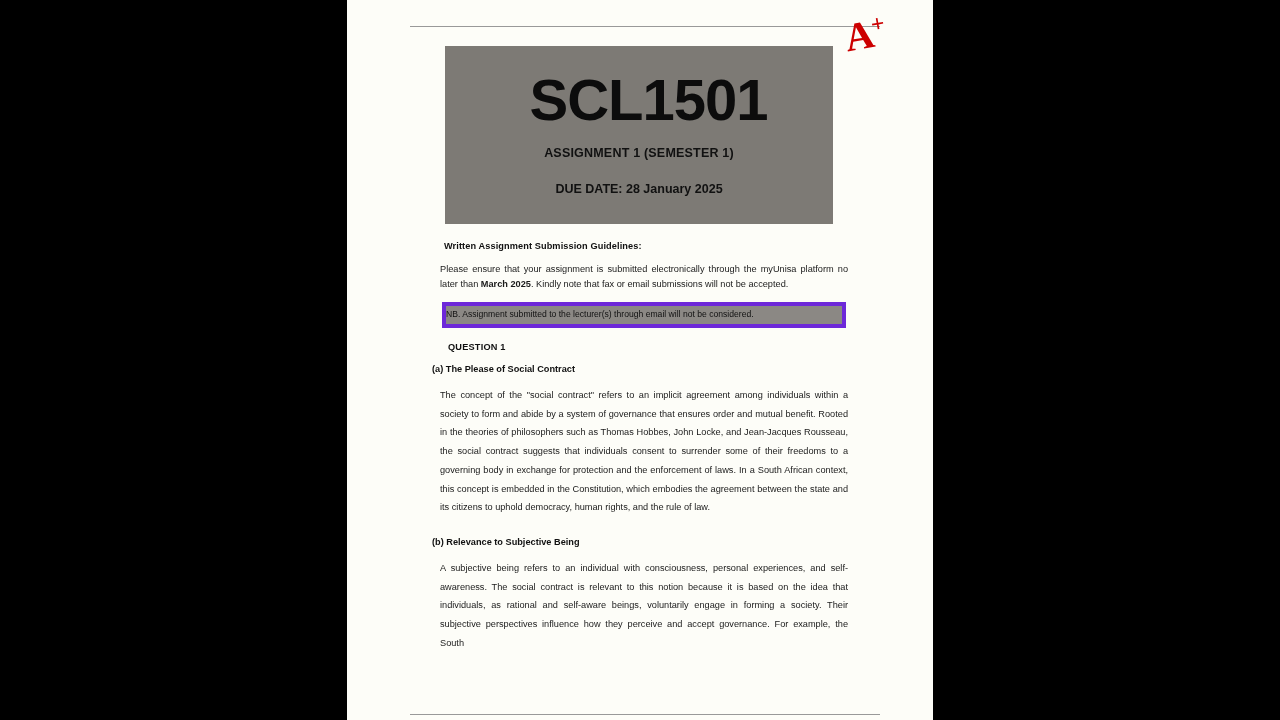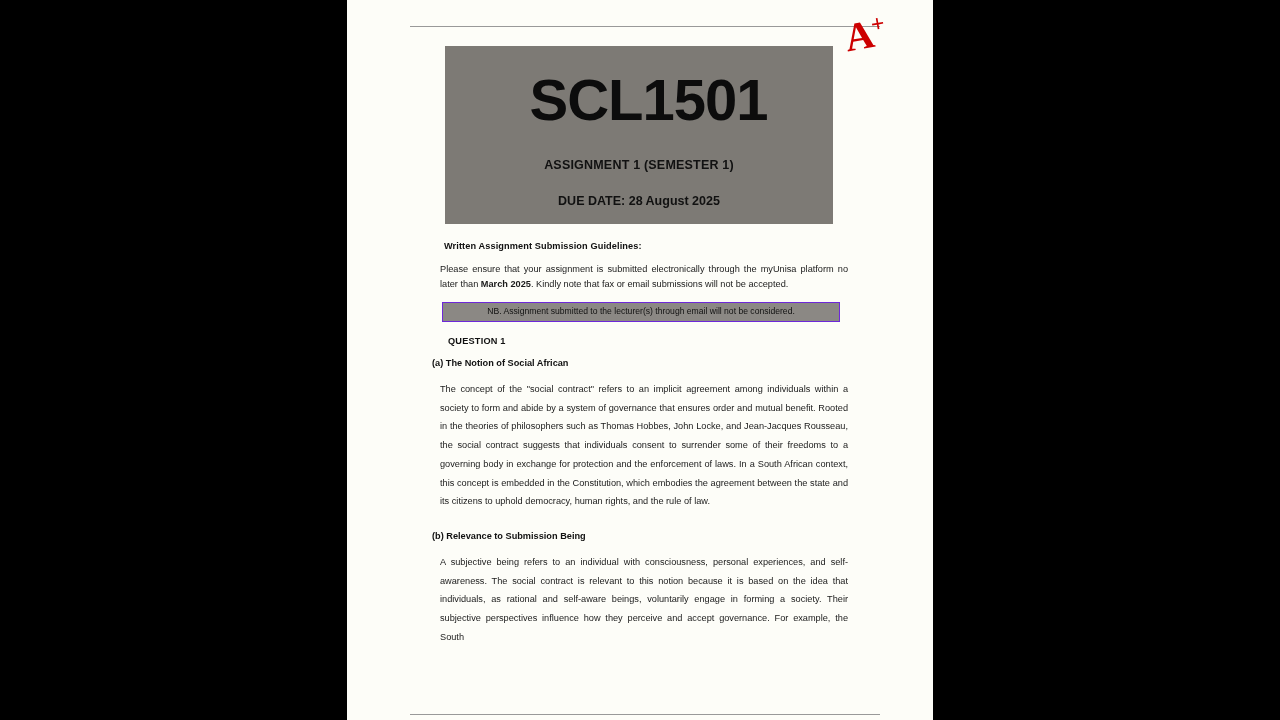--- a/index.html
+++ b/index.html
@@ -72,21 +72,21 @@
     margin-top: 22px;
     font-family: "Liberation Sans", sans-serif;
     font-weight: bold;
     font-size: 58px;
     line-height: 64px;
     letter-spacing: -1px;
     color: #0c0c0c;
     padding-left: 19px;
   }
   #banner-sub {
-    margin-top: 26px;
+    margin-top: 14px;
     font-weight: bold;
     font-size: 12.5px;
     letter-spacing: 0.2px;
     color: #111;
   }
   #banner-due {
     margin-top: 22px;
     font-weight: bold;
     font-size: 12.5px;
     color: #111;
@@ -116,22 +116,21 @@
   }
   .para.tight {
     line-height: 15px;
   }
   .para b { font-weight: bold; }
 
   #nb-box {
     margin: 4px 0 14px 10px;
     width: 396px;
     background: #8b8884;
-    border: 1px solid #6d28d9;
-    text-align: center;
+    border: 4px solid #6d28d9;
     font-size: 8.6px;
     line-height: 15px;
     padding: 1px 0 2px 0;
     color: #111;
   }
   .q-head {
     font-weight: bold;
     font-size: 9.2px;
     margin: 8px 0 12px 16px;
     letter-spacing: 0.2px;
@@ -152,38 +151,38 @@
 
   <div id="page">
 
     <div class="rule" id="rule-top"></div>
 
     <div id="aplus"><span>A</span><span class="plus">+</span></div>
 
     <div id="banner">
       <div id="banner-code">SCL1501</div>
       <div id="banner-sub">ASSIGNMENT 1 (SEMESTER 1)</div>
-      <div id="banner-due">DUE DATE: 28 August 2025</div>
+      <div id="banner-due">DUE DATE: 28 January 2025</div>
     </div>
 
     <div id="content">
 
       <p class="h-bold">Written Assignment Submission Guidelines:</p>
 
       <p class="para tight"><span>Please ensure that your assignment is submitted electronically through the myUnisa platform no later than </span><b>March 2025</b><span>. Kindly note that fax or email submissions will not be accepted.</span></p>
 
       <div id="nb-box"><span>NB. Assignment submitted to the lecturer(s) through email will not be considered.</span></div>
 
       <p class="q-head">QUESTION 1</p>
 
-      <p class="sub-head">(a) The Notion of Social African</p>
+      <p class="sub-head">(a) The Please of Social Contract</p>
 
       <p class="para">The concept of the "social contract" refers to an implicit agreement among individuals within a society to form and abide by a system of governance that ensures order and mutual benefit. Rooted in the theories of philosophers such as Thomas Hobbes, John Locke, and Jean-Jacques Rousseau, the social contract suggests that individuals consent to surrender some of their freedoms to a governing body in exchange for protection and the enforcement of laws. In a South African context, this concept is embedded in the Constitution, which embodies the agreement between the state and its citizens to uphold democracy, human rights, and the rule of law.</p>
 
-      <p class="sub-head spaced">(b) Relevance to Submission Being</p>
+      <p class="sub-head spaced">(b) Relevance to Subjective Being</p>
 
       <p class="para">A subjective being refers to an individual with consciousness, personal experiences, and self-awareness. The social contract is relevant to this notion because it is based on the idea that individuals, as rational and self-aware beings, voluntarily engage in forming a society. Their subjective perspectives influence how they perceive and accept governance. For example, the South</p>
 
     </div>
 
     <div class="rule" id="rule-bottom"></div>
 
   </div>
 
 </div>

